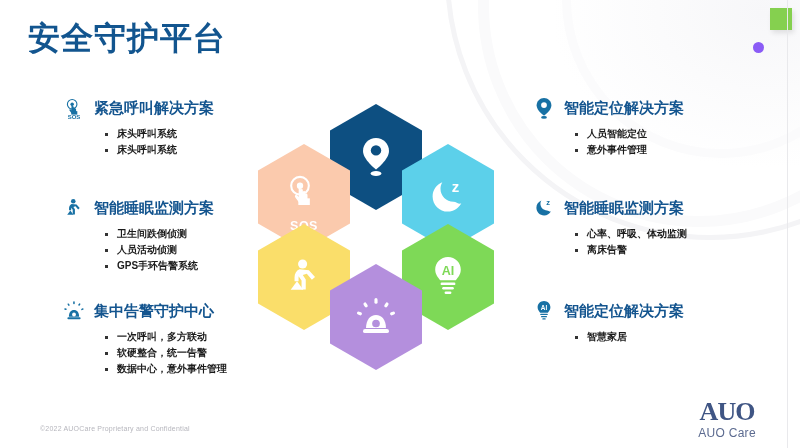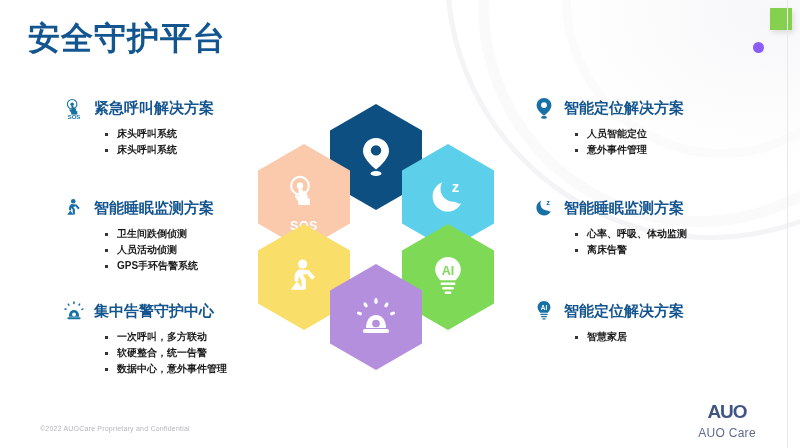--- a/index.html
+++ b/index.html
@@ -109,22 +109,22 @@
   
   #footer-note{
     position:absolute;left:40px;top:425px;
     font-size:7px;color:#b6b6bd;letter-spacing:.2px;
   }
   #brand{
     position:absolute;right:28px;top:400px;
     text-align:center;width:90px;
   }
   #brand .mark{
-    font-size:19px;font-weight:bold;color:#3f5584;
-    letter-spacing:-1px;line-height:24px;
+    font-size:26px;font-weight:bold;color:#3f5584;
+    letter-spacing:-1px;line-height:24px;font-family:Liberation Serif, serif;
   }
   #brand .sub{
     font-size:12px;color:#5c6b90;letter-spacing:.3px;margin-top:2px;
   }
 </style>
 <style>.nobullet::before{display:none !important;}</style></head>
 <body>
 
 <div id="slide">
 

